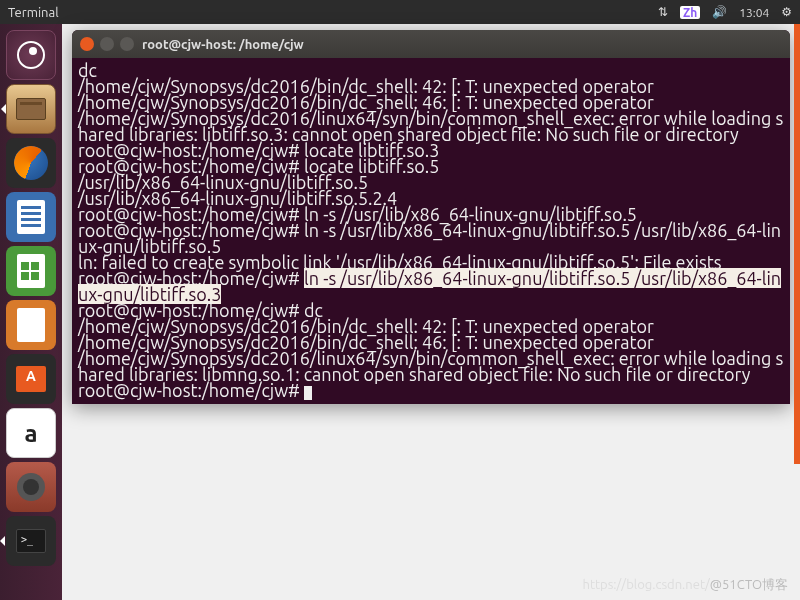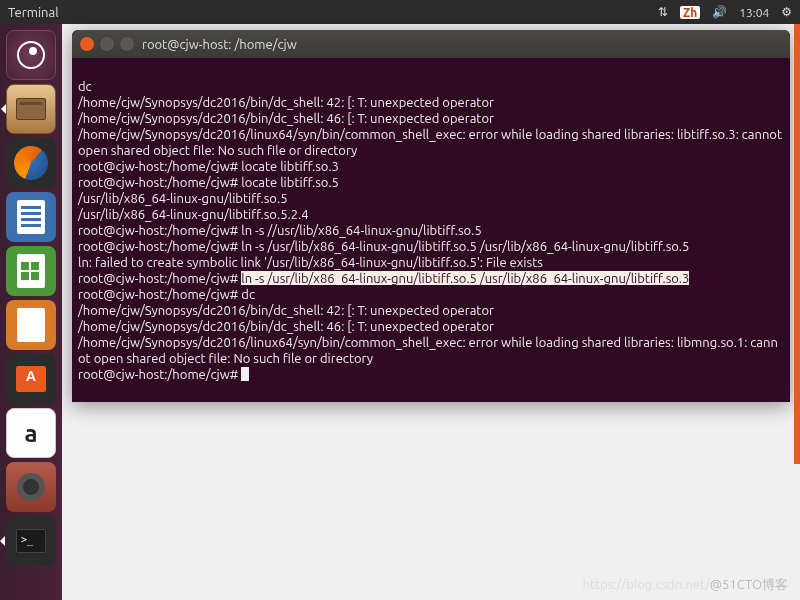--- a/index.html
+++ b/index.html
@@ -1,21 +1,21 @@
 <!DOCTYPE html>
 <html><head>
 <meta charset="utf-8">
 <style>
 *{margin:0;padding:0;box-sizing:border-box;font-family:Ubuntu,Cantarell,sans-serif}
 body{width:800px;height:600px;background:#f0f0f0;overflow:hidden;position:relative}
 .topbar{height:24px;background:#2c2c2c;color:#ddd;display:flex;align-items:center;padding:0 8px;font-size:13px}
 .topbar-title{flex:1}
 .topbar-right{display:flex;gap:12px;align-items:center}
 .topbar-right span{font-size:12px}
-.ind-box{background:#fff;color:#c2410c;padding:0 3px;border-radius:2px;font-size:11px;font-weight:bold}
+.ind-box{background:#fff;color:#8b5cf6;padding:0 3px;border-radius:2px;font-size:11px;font-weight:bold}
 .launcher{position:absolute;left:0;top:24px;bottom:0;width:62px;background:linear-gradient(to right,#3b1e2f,#4a2338);display:flex;flex-direction:column;align-items:center;padding-top:6px;gap:4px}
 .launch-item{width:50px;height:50px;border-radius:8px;display:flex;align-items:center;justify-content:center;position:relative}
 .launch-item.dash{background:radial-gradient(circle,#6d3a54,#4a2338);border:1px solid #7a4560}
 .dash-icon{width:28px;height:28px;border:2px solid #fff;border-radius:50%;position:relative}
 .dash-icon::after{content:"";width:8px;height:8px;background:#fff;border-radius:50%;position:absolute;top:4px;left:10px}
 .launch-item.files{background:linear-gradient(#e8c890,#a87740);border:1px solid #7a5530}
 .files-icon{width:30px;height:22px;background:#8a6540;border-radius:2px;border:1px solid #5a4020;position:relative}
 .files-icon::before{content:"";position:absolute;top:3px;left:3px;right:3px;height:3px;background:#6a4a28}
 .launch-item.firefox{background:#2b2b2b}
 .ff-icon{width:34px;height:34px;border-radius:50%;background:radial-gradient(circle at 30% 30%,#3b7cc4,#1a4a8a);position:relative;overflow:hidden}
@@ -40,22 +40,22 @@
 .term-icon{width:30px;height:24px;background:#1a1a1a;border:1px solid #444;border-radius:2px;position:relative}
 .term-icon::before{content:">_";color:#eee;font-size:10px;position:absolute;top:4px;left:4px;font-family:monospace}
 .arrow-left{position:absolute;left:-6px;top:50%;transform:translateY(-50%);width:0;height:0;border-top:5px solid transparent;border-bottom:5px solid transparent;border-right:5px solid #fff}
 .terminal-window{position:absolute;left:72px;top:30px;width:718px;background:#2c001e;border-radius:6px 6px 0 0;box-shadow:0 4px 20px rgba(0,0,0,.4);overflow:hidden}
 .term-titlebar{height:28px;background:linear-gradient(#4a4845,#3c3a37);display:flex;align-items:center;padding:0 8px;gap:8px}
 .term-buttons{display:flex;gap:6px}
 .term-btn{width:14px;height:14px;border-radius:50%}
 .btn-close{background:#e85a20}
 .btn-min{background:#5a5855}
 .btn-max{background:#5a5855}
-.term-title{color:#ddd;font-size:13px;font-weight:normal}
-.term-body{background:#300a24;padding:20px 6px;font-family:"Ubuntu Mono","DejaVu Sans Mono",monospace;font-size:13px;line-height:16px;color:#eee;white-space:pre-wrap;word-break:break-all}
+.term-title{color:#ddd;font-size:13px;font-weight:bold}
+.term-body{background:#300a24;padding:4px 6px;font-family:"Ubuntu Mono","DejaVu Sans Mono",monospace;font-size:18px;line-height:16px;color:#eee;white-space:pre-wrap;word-break:break-all}
 .term-body .hl{background:#f4eee6;color:#300a24}
 .cursor{display:inline-block;width:8px;height:14px;background:#eee;vertical-align:text-bottom}
 .watermark{position:absolute;right:12px;bottom:6px;color:#bbb;font-size:13px}
 .watermark .faint{color:#ddd}
 .edge{position:absolute;right:0;top:24px;width:6px;height:440px;background:#e85a20}
 </style>
 </head>
 <body>
 
 <div class="topbar">

